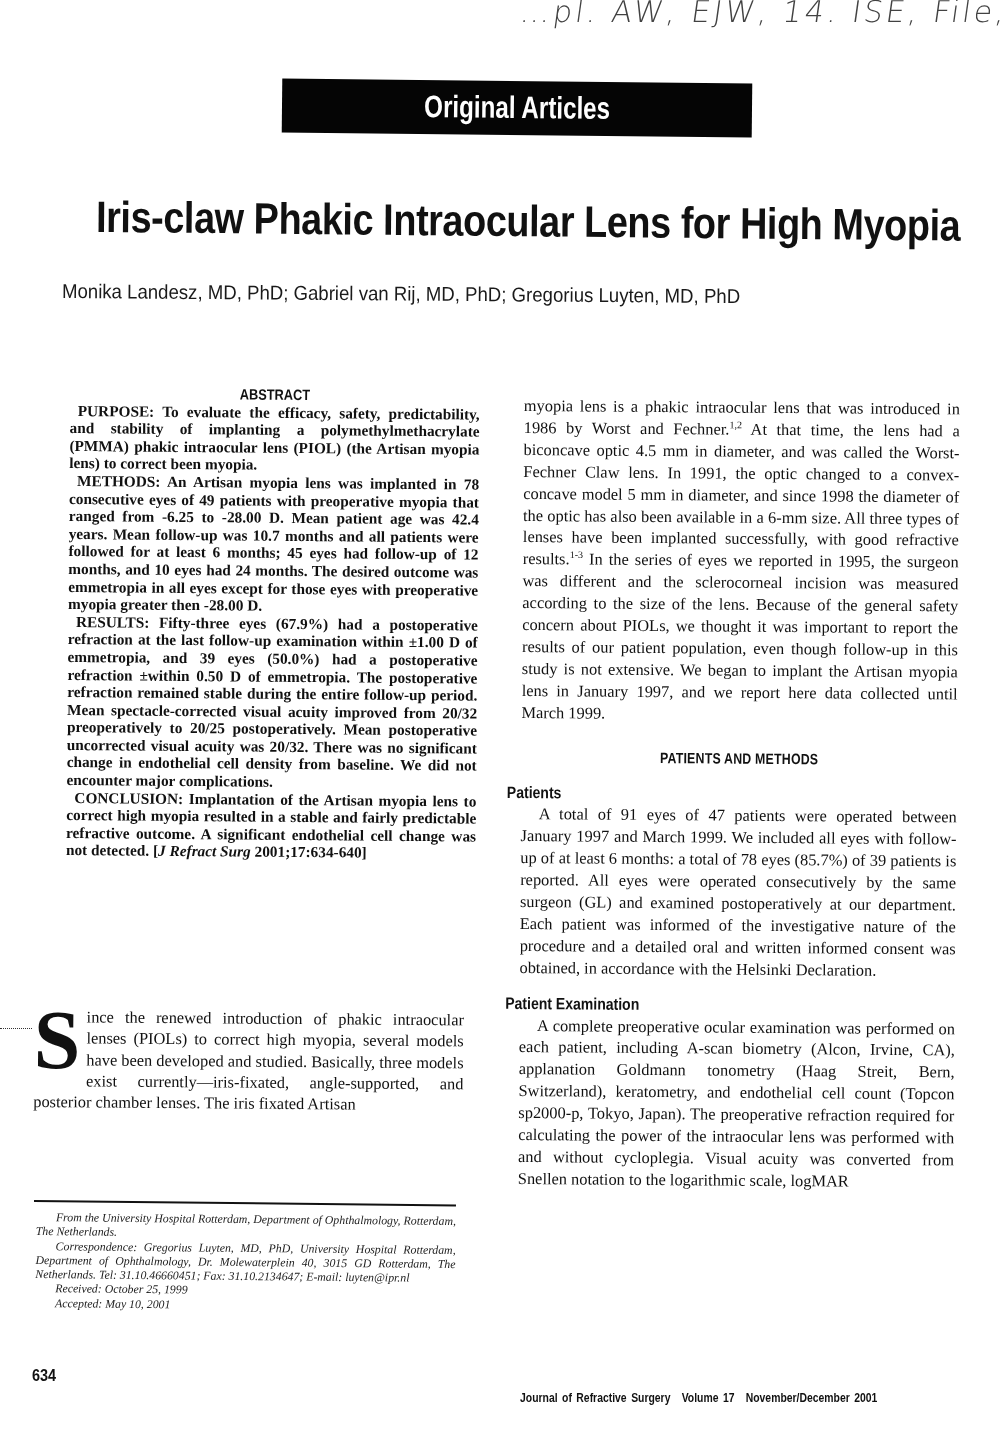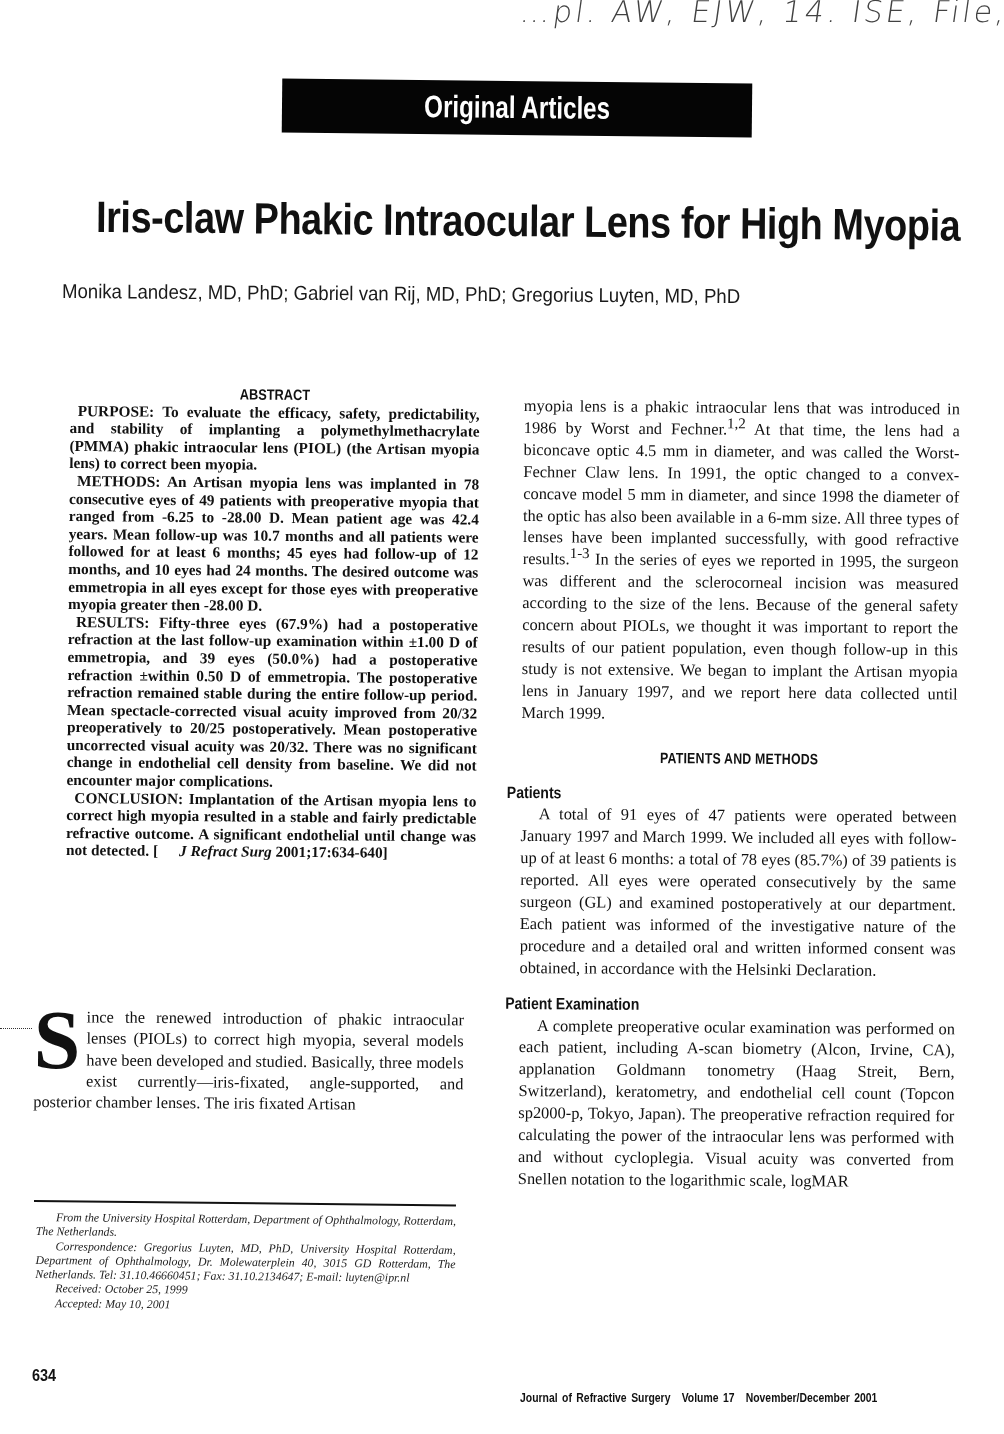--- a/index.html
+++ b/index.html
@@ -48,21 +48,21 @@
       font-family: "Liberation Serif", serif; font-weight: 700; font-size: 15.3px;
       line-height: 17.6px; text-align: justify; transform: rotate(0.5deg);
       transform-origin: left top;
     }
     .abstract h3 {
       margin: 0 0 0 0; text-align: center; font-family: "Liberation Sans", sans-serif;
       font-size: 15px; font-weight: 700; letter-spacing: 0px; transform: scaleX(0.85);
     }
     .abstract p { margin: 0; text-indent: 8px; }
     .abstract .lab { font-weight: 700; }
-    .abstract .cite-i { font-style: italic; margin-left: 21px; }
+    .abstract .cite-i { font-style: italic; }
 
     
     .intro {
       left: 34px; top: 1006px; width: 430px;
       font-size: 16.4px; line-height: 21.3px; text-align: justify;
       transform: rotate(0.45deg); transform-origin: left top;
     }
     .intro .dropcap {
       float: left; font-size: 84px; line-height: 64px; font-weight: 700;
       margin: 2px 6px 0 0; font-family: "Liberation Serif", serif;
@@ -90,21 +90,21 @@
     .rcol h3.sec {
       margin: 22px 0 14px 0; text-align: center;
       font-family: "Liberation Sans", sans-serif; font-weight: 700; font-size: 15px;
       transform: scaleX(0.82); letter-spacing: 0.3px;
     }
     .rcol h4.sub {
       margin: 14px 0 0 -14px;
       font-family: "Liberation Sans", sans-serif; font-weight: 700; font-size: 16.5px;
       transform: scaleX(0.85); transform-origin: left;
     }
-    .rcol sup { font-size: 15px; line-height: 0; }
+    .rcol sup { font-size: 10px; line-height: 0; }
 
     
     .page-num {
       left: 32px; top: 1366px; font-family: "Liberation Sans", sans-serif; font-weight: 700;
       font-size: 17px; transform: scaleX(0.85); transform-origin: left;
     }
     .journal {
       left: 520px; top: 1390px; white-space: nowrap;
       font-family: "Liberation Sans", sans-serif; font-weight: 700; font-size: 13px;
       transform: scaleX(0.8); transform-origin: left; word-spacing: 2px;
@@ -121,21 +121,21 @@
 </div>
 
 <div class="abs title">Iris-claw Phakic Intraocular Lens for High Myopia</div>
 <div class="abs authors">Monika Landesz, MD, PhD; Gabriel van Rij, MD, PhD; Gregorius Luyten, MD, PhD</div>
 
 <div class="abs abstract">
   <h3>ABSTRACT</h3>
   <p><span class="lab">PURPOSE:</span><span> To evaluate the efficacy, safety, predictability, and stability of implanting a polymethylmethacrylate (PMMA) phakic intraocular lens (PIOL) (the Artisan myopia lens) to correct been myopia.</span></p>
   <p><span class="lab">METHODS:</span><span> An Artisan myopia lens was implanted in 78 consecutive eyes of 49 patients with preoperative myopia that ranged from -6.25 to -28.00 D. Mean patient age was 42.4 years. Mean follow-up was 10.7 months and all patients were followed for at least 6 months; 45 eyes had follow-up of 12 months, and 10 eyes had 24 months. The desired outcome was emmetropia in all eyes except for those eyes with preoperative myopia greater then -28.00 D.</span></p>
   <p><span class="lab">RESULTS:</span><span> Fifty-three eyes (67.9%) had a postoperative refraction at the last follow-up examination within ±1.00 D of emmetropia, and 39 eyes (50.0%) had a postoperative refraction ±within 0.50 D of emmetropia. The postoperative refraction remained stable during the entire follow-up period. Mean spectacle-corrected visual acuity improved from 20/32 preoperatively to 20/25 postoperatively. Mean postoperative uncorrected visual acuity was 20/32. There was no significant change in endothelial cell density from baseline. We did not encounter major complications.</span></p>
-  <p><span class="lab">CONCLUSION:</span><span> Implantation of the Artisan myopia lens to correct high myopia resulted in a stable and fairly predictable refractive outcome. A significant endothelial until change was not detected.</span><span> [</span><span class="cite-i">J Refract Surg</span><span> 2001;17:634-640]</span></p>
+  <p><span class="lab">CONCLUSION:</span><span> Implantation of the Artisan myopia lens to correct high myopia resulted in a stable and fairly predictable refractive outcome. A significant endothelial cell change was not detected.</span><span> [</span><span class="cite-i">J Refract Surg</span><span> 2001;17:634-640]</span></p>
 </div>
 
 <div class="abs margin-dots"></div>
 <div class="abs intro">
   <span class="dropcap">S</span><span>ince the renewed introduction of phakic intraocular lenses (PIOLs) to correct high myopia, several models have been developed and studied. Basically, three models exist currently—iris-fixated, angle-supported, and posterior chamber lenses. The iris fixated Artisan</span>
 </div>
 
 <div class="abs fn-rule"></div>
 <div class="abs footnotes">
   <p>From the University Hospital Rotterdam, Department of Ophthalmology, Rotterdam, The Netherlands.</p>

